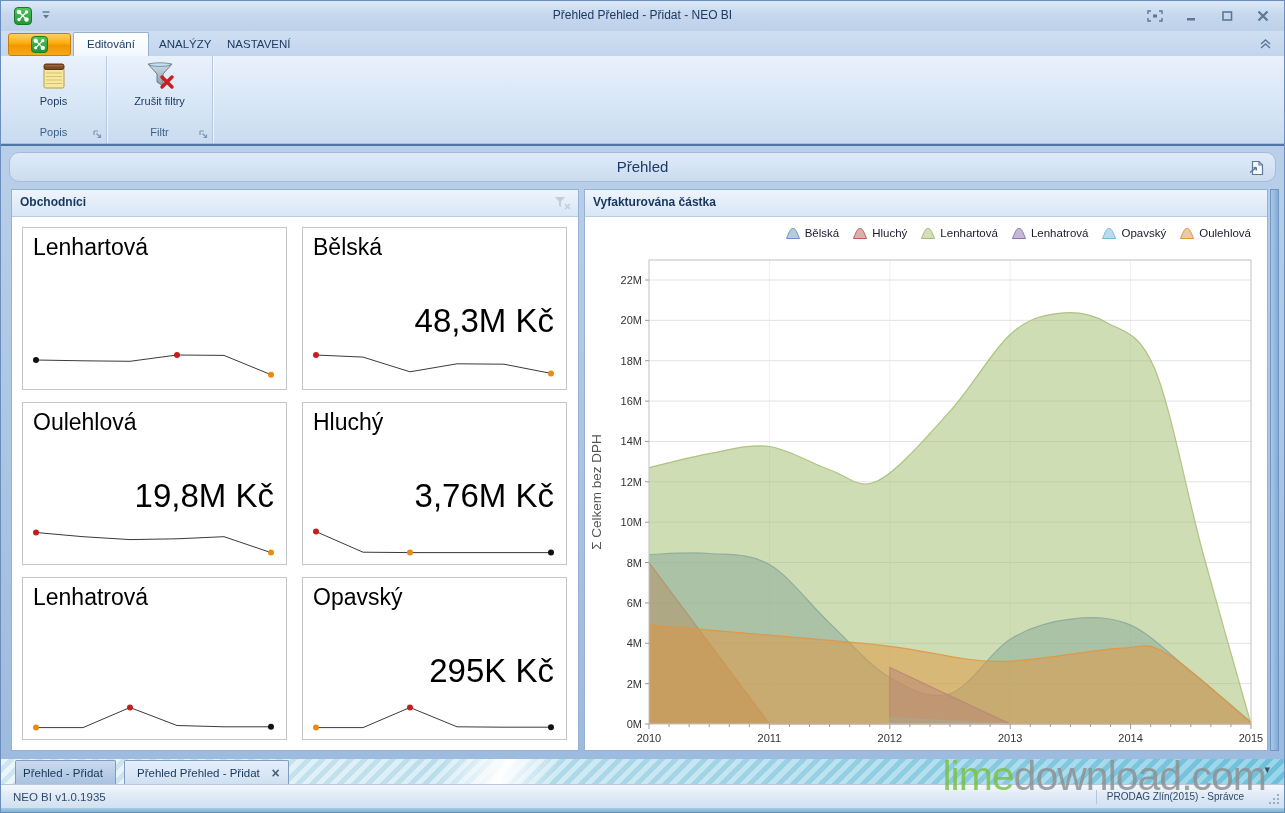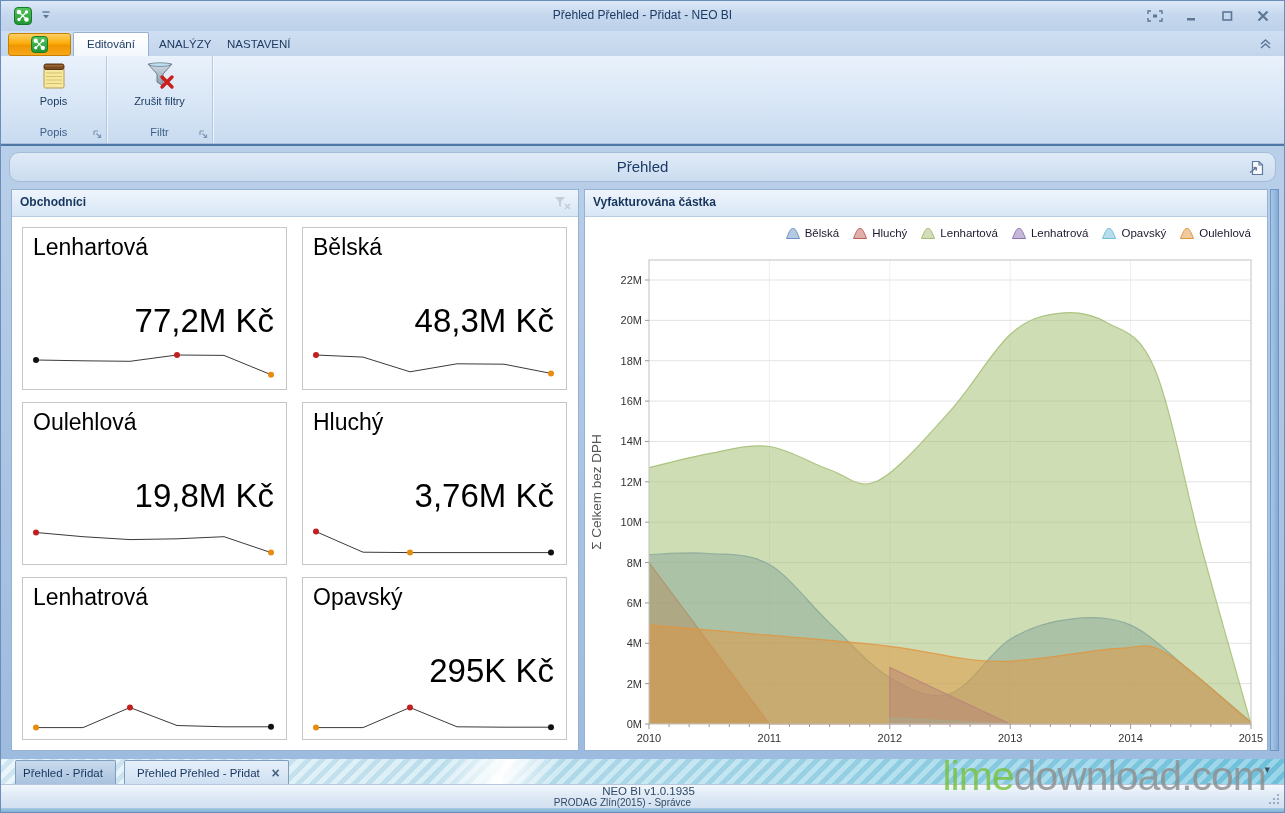--- a/index.html
+++ b/index.html
@@ -78,21 +78,21 @@
   .doc-tab{position:absolute;top:1px;height:24px;line-height:24px;font-size:11.5px;color:#17365d;
     border:1px solid #7f9dbf;border-bottom:none;border-radius:2px 2px 0 0;box-sizing:border-box;
     padding:0 12px;}
   .doc-tab.inactive{left:14px;background:linear-gradient(180deg,#c9daed,#a9c2de);padding-left:7px;}
   .doc-tab.active{left:123px;background:linear-gradient(180deg,#e6effa,#cfe0f2);padding-right:28px;}
   .tab-close{position:absolute;right:8px;top:0px;font-size:14px;font-weight:bold;color:#44617f;}
   .strip-arrow{position:absolute;right:14px;top:4px;font-size:11px;color:#39505f;}
   
   #statusbar{position:absolute;left:0;top:783px;width:100%;height:24px;
     background:linear-gradient(180deg,#f4f8fd 0%,#e1ebf6 40%,#d2e0f0 100%);
-    border-top:1px solid #b5c8de;box-sizing:border-box;display:flex;align-items:center;flex-direction:column;}
+    border-top:1px solid #b5c8de;box-sizing:border-box;display:flex;align-items:center;}
   .sb-left{font-size:11.5px;color:#2f4a66;margin-left:12px;}
   .sb-spacer{flex:1;}
   .sb-sep{width:1px;height:14px;background:#b3c6da;margin-right:10px;}
   .sb-right{font-size:10px;color:#2f4a66;margin-right:40px;}
   #grip{position:absolute;right:4px;bottom:3px;}
   #bottomedge{position:absolute;left:0;top:807px;width:100%;height:6px;
     background:linear-gradient(180deg,#a5cbe3,#6fa9cf);}
   
   #watermark{position:absolute;right:18px;top:753px;font-size:41px;font-weight:normal;
     letter-spacing:-1px;opacity:.82;z-index:60;pointer-events:none;line-height:1.1;}
@@ -232,21 +232,20 @@
       <div class="panel-header">
         <span class="panel-title">Obchodníci</span>
         <svg id="obch-filter" width="17" height="14" viewBox="0 0 17 14">
           <polygon points="1,1 11,1 7,5.5 7,11 5,9.5 5,5.5" fill="#c3cdda"></polygon>
           <path d="M11,8 L16,13 M16,8 L11,13" stroke="#c3cdda" stroke-width="1.6"></path>
         </svg>
       </div>
       <div id="cards-grid">
           <div class="card">
             <div class="card-name">Lenhartová</div>
-            <div class="card-value">77,2M Kč</div>
             <svg class="spark" width="245" height="36" viewBox="0 0 245 36">
               <path d="M5.0,12.0L52.0,12.8L99.0,13.3L146.0,7.0L193.0,7.4L240.0,26.7" fill="none" stroke="#3a3a3a" stroke-width="1"></path>
               <circle cx="5.0" cy="12.0" r="3" fill="#111111"></circle>
               <circle cx="146.0" cy="7.0" r="3" fill="#c21f1f"></circle>
               <circle cx="240.0" cy="26.7" r="3" fill="#e78c10"></circle>
             </svg>
           </div>
           <div class="card">
             <div class="card-name">Bělská</div>
             <div class="card-value">48,3M Kč</div>

